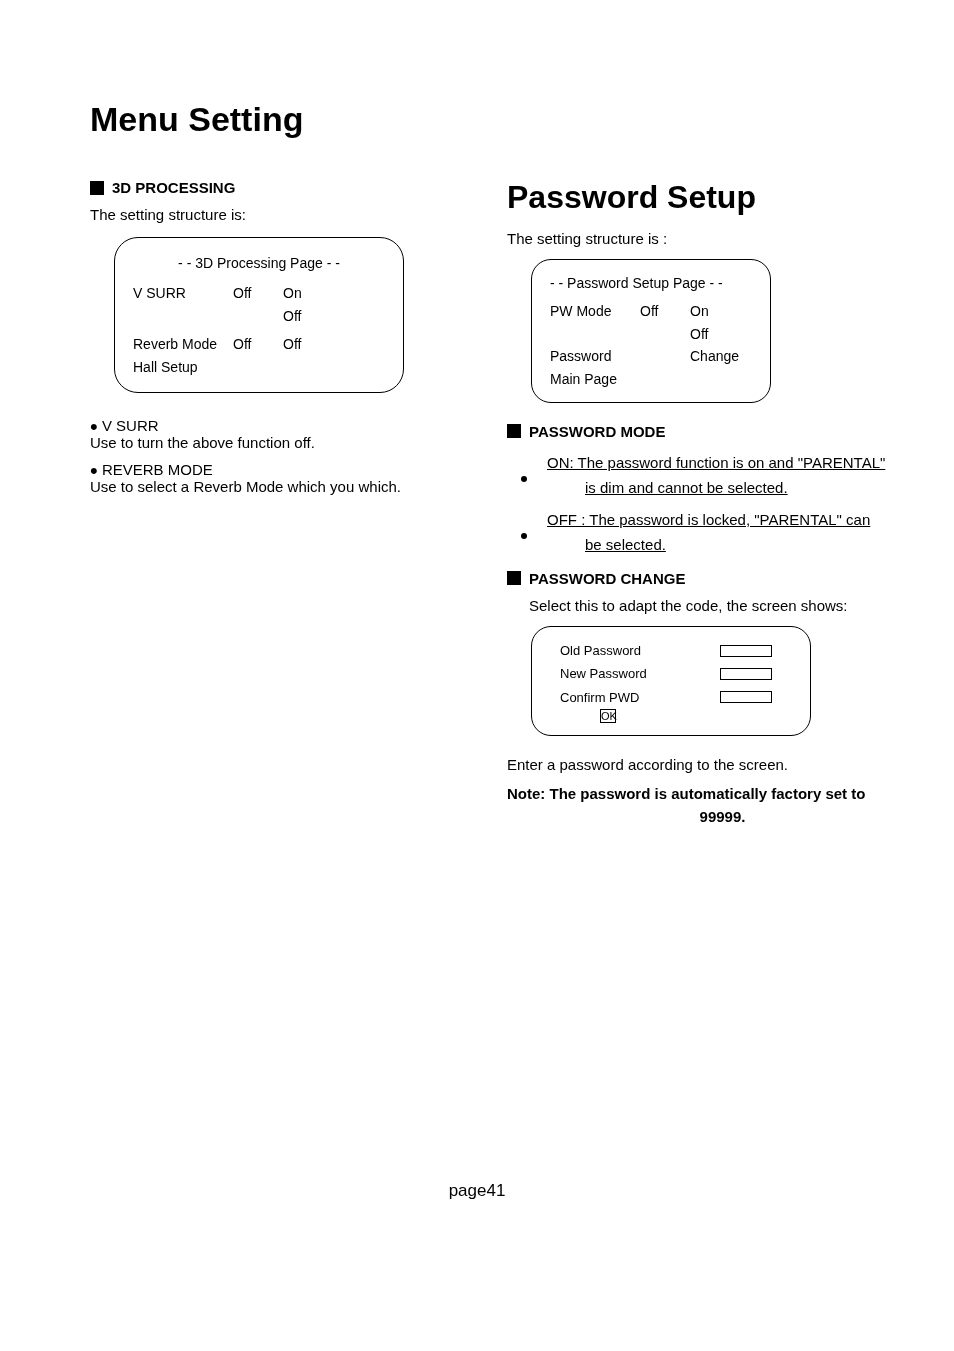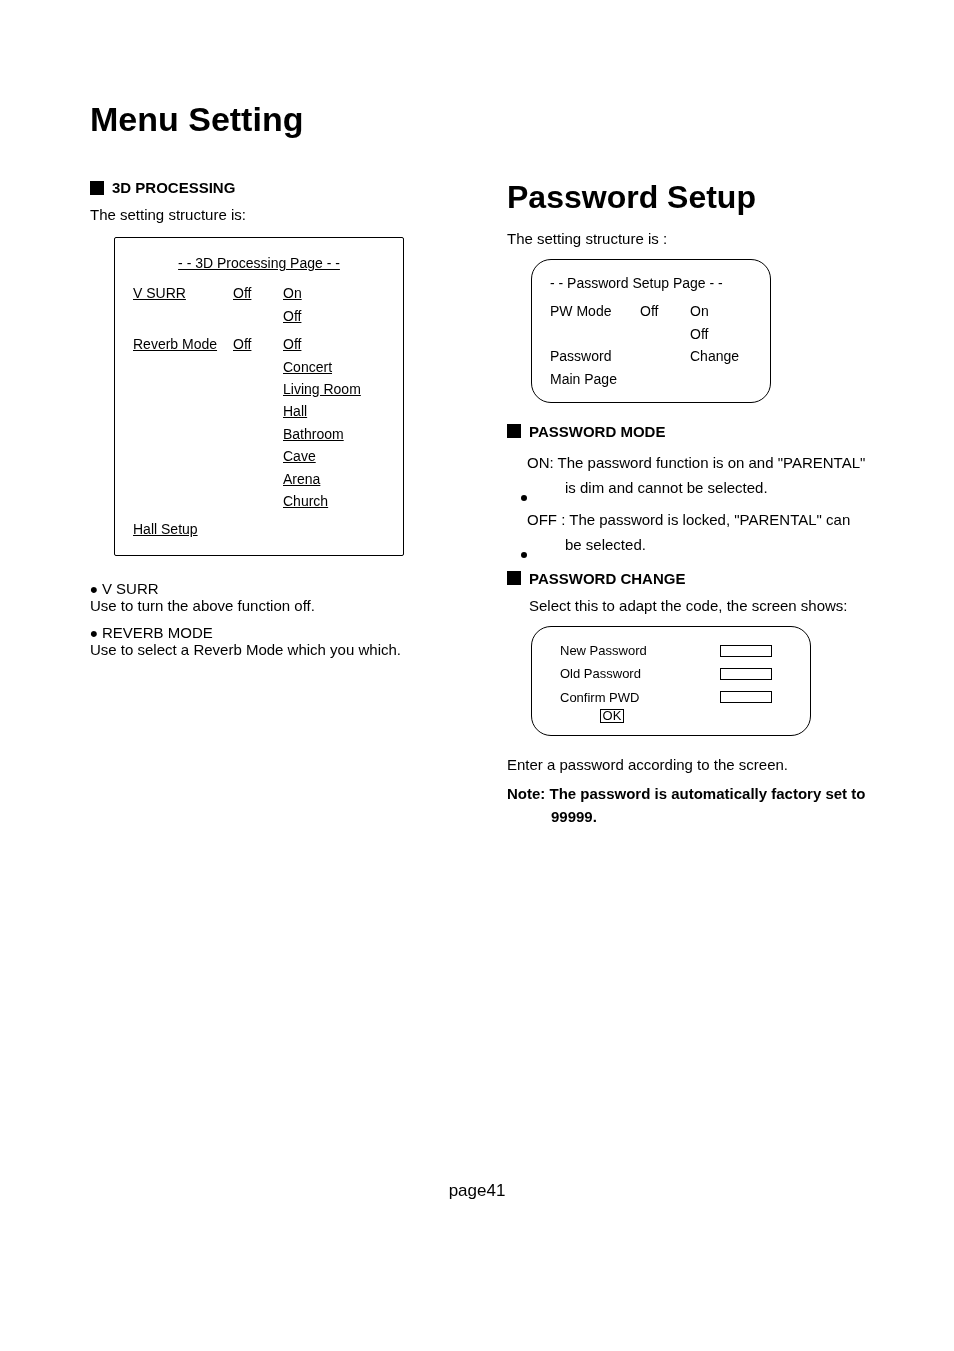--- a/index.html
+++ b/index.html
@@ -42,27 +42,26 @@
     .section-title {
       font-weight: bold;
       font-size: 15px;
     }
     .plain {
       font-size: 15px;
       margin-bottom: 10px;
     }
     .panel {
       border: 1px solid #000;
-      border-radius: 2px;
+      border-radius: 24px;
       padding: 14px 18px;
       margin: 14px 0 24px 24px;
       width: 290px;
       font-size: 14px;
       line-height: 1.6;
-      text-decoration: underline;
     }
     .panel-title {
       text-align: center;
       margin-bottom: 8px;
     }
     .row3 {
       display: flex;
     }
     .row3 .c1 { width: 100px; }
     .row3 .c2 { width: 50px; }
@@ -111,24 +110,25 @@
     .rowp .p1 { width: 90px; }
     .rowp .p2 { width: 50px; }
     .rowp .p3 { flex: 1; }
     .p-off-row { margin-left: 140px; }
     .bullet-list {
       margin-top: 8px;
       margin-bottom: 12px;
     }
     .bullet-item {
       display: flex;
-      align-items: flex-end;
-      gap: 0;
+      align-items: center;
+      gap: 20px;
       padding-left: 14px;
       margin-bottom: 6px;
+      text-decoration: underline;
     }
     .bullet-item .bdot {
       width: 6px;
       height: 6px;
       background: #000;
       border-radius: 50%;
       margin-top: 7px;
       flex-shrink: 0;
     }
     .bullet-item .btext {
@@ -161,34 +161,35 @@
       border: 1px solid #000;
       width: 52px;
       height: 12px;
     }
     .ok-row {
       display: flex;
       padding-left: 50px;
     }
     .ok-box {
       border: 1px solid #000;
-      width: 24px;
+      width: 16px;
       height: 14px;
-      font-size: 13px;
+      font-size: 11px;
       text-align: center;
       line-height: 12px;
     }
     .note-b {
       font-weight: bold;
       font-size: 15px;
       line-height: 1.5;
     }
     .note-b .ind2 {
       display: block;
       padding-left: 44px;
+      text-align: center;
     }
     .footer {
       position: absolute;
       bottom: 150px;
       left: 0;
       width: 100%;
       text-align: center;
       font-size: 17px;
     }
   </style>
@@ -212,29 +213,20 @@
         <div class="c1">V SURR</div>
         <div class="c2">Off</div>
         <div class="c3">On</div>
       </div>
       <div class="v-options">Off</div>
       <div class="row3">
         <div class="c1">Reverb Mode</div>
         <div class="c2">Off</div>
         <div class="c3">Off</div>
       </div>
-      <div class="r-options">
-        <div>Concert</div>
-        <div>Living Room</div>
-        <div>Hall</div>
-        <div>Bathroom</div>
-        <div>Cave</div>
-        <div>Arena</div>
-        <div>Church</div>
-      </div>
       <div>Hall Setup</div>
     </div>
 
     <div class="bul-row">
       <span class="dot">•</span>
       <span>V SURR</span>
     </div>
     <div class="indent-text">Use to turn the above function off.</div>
     <div class="bul-row">
       <span class="dot">•</span>
@@ -287,25 +279,25 @@
     </div>
 
     <div class="section-h">
       <span class="blackbox"></span>
       <span class="section-title">PASSWORD CHANGE</span>
     </div>
     <div class="select-text">Select this to adapt the code, the screen shows:</div>
 
     <div class="panel3">
       <div class="pw-row">
+        <div class="lbl">Old Password</div>
+        <div class="fld"></div>
+      </div>
+      <div class="pw-row">
         <div class="lbl">New Password</div>
-        <div class="fld"></div>
-      </div>
-      <div class="pw-row">
-        <div class="lbl">Old Password</div>
         <div class="fld"></div>
       </div>
       <div class="pw-row">
         <div class="lbl">Confirm PWD</div>
         <div class="fld"></div>
       </div>
       <div class="ok-row">
         <div class="ok-box">OK</div>
       </div>
     </div>

